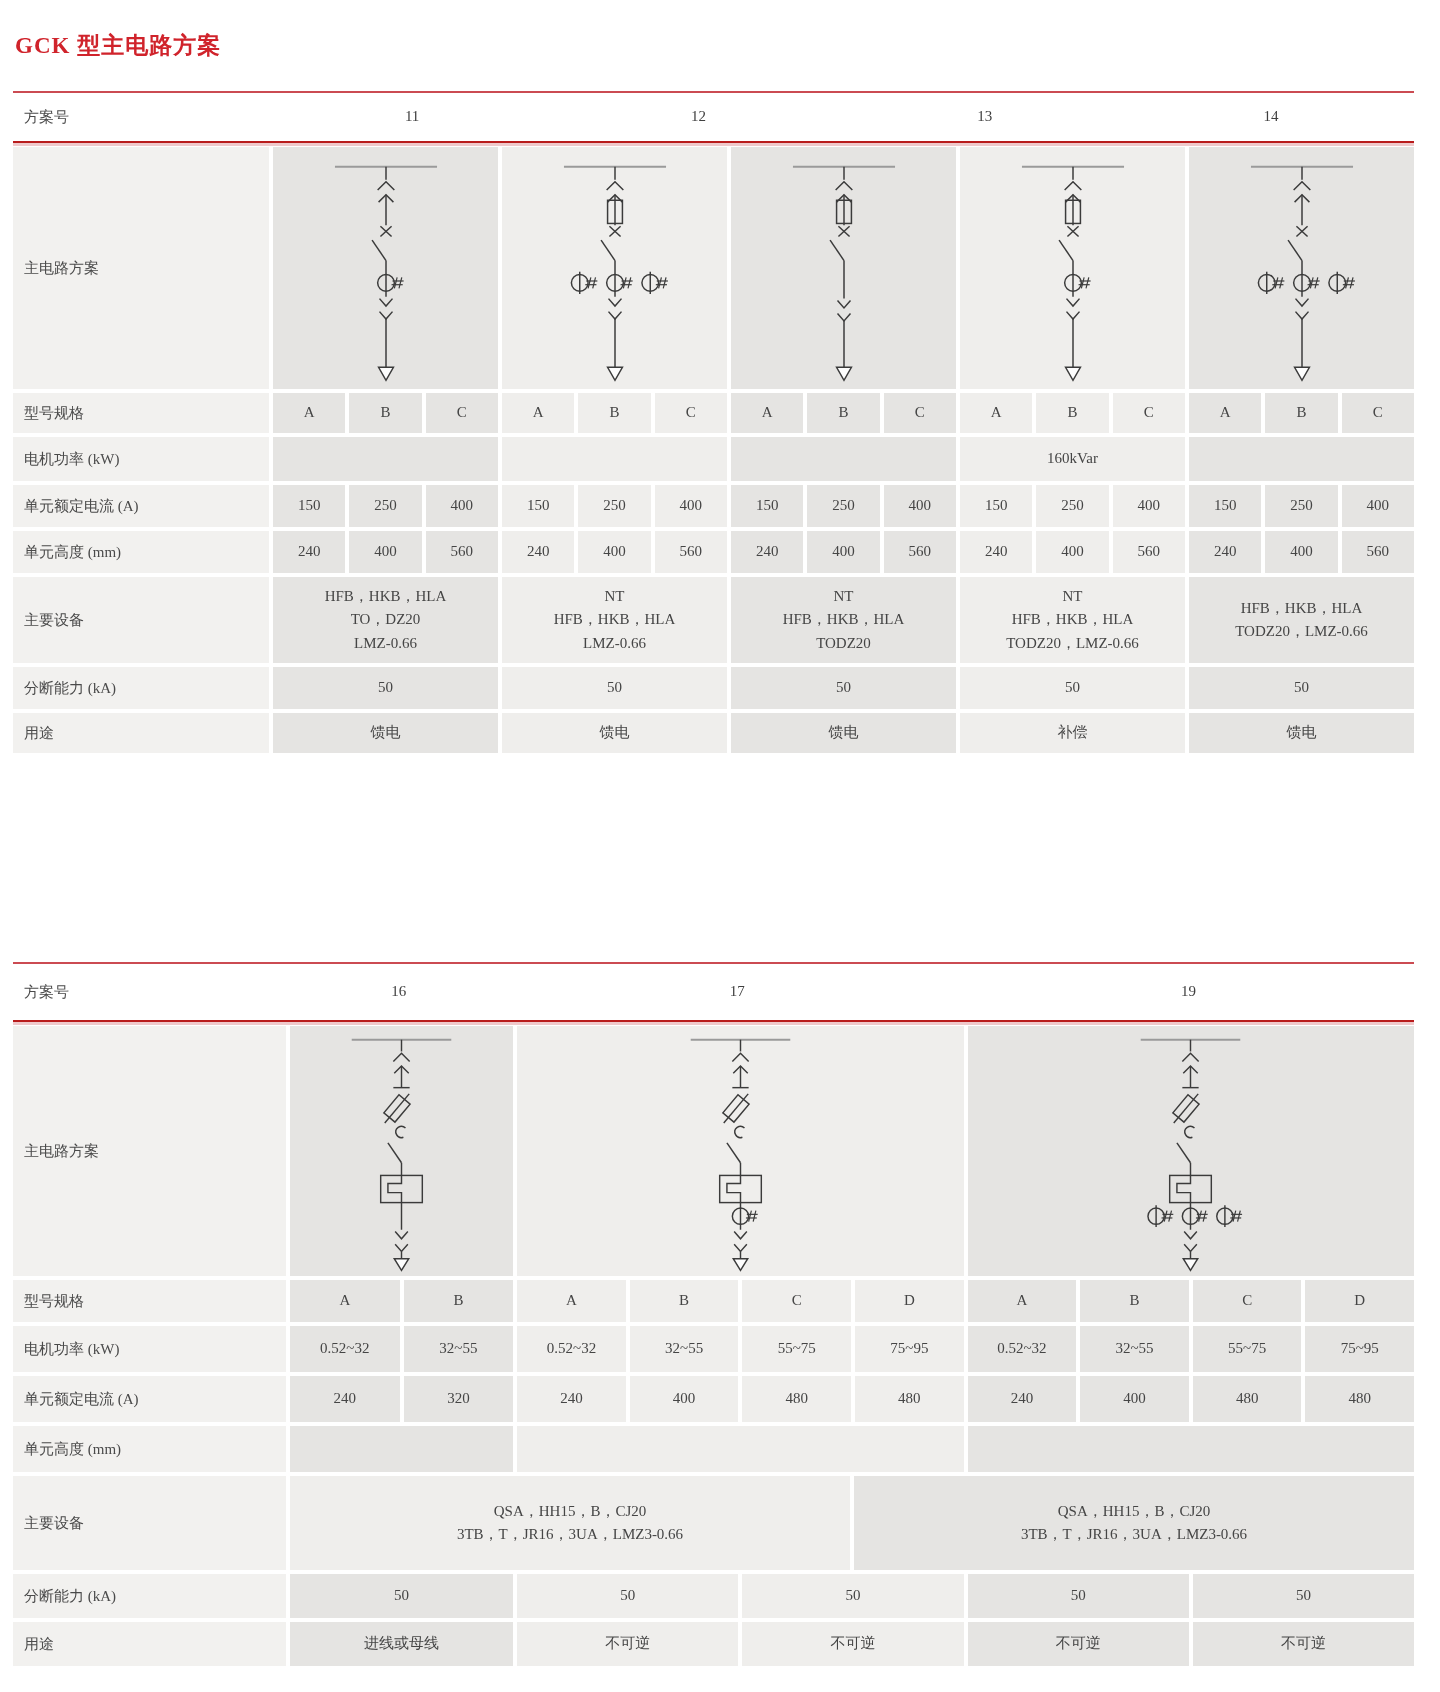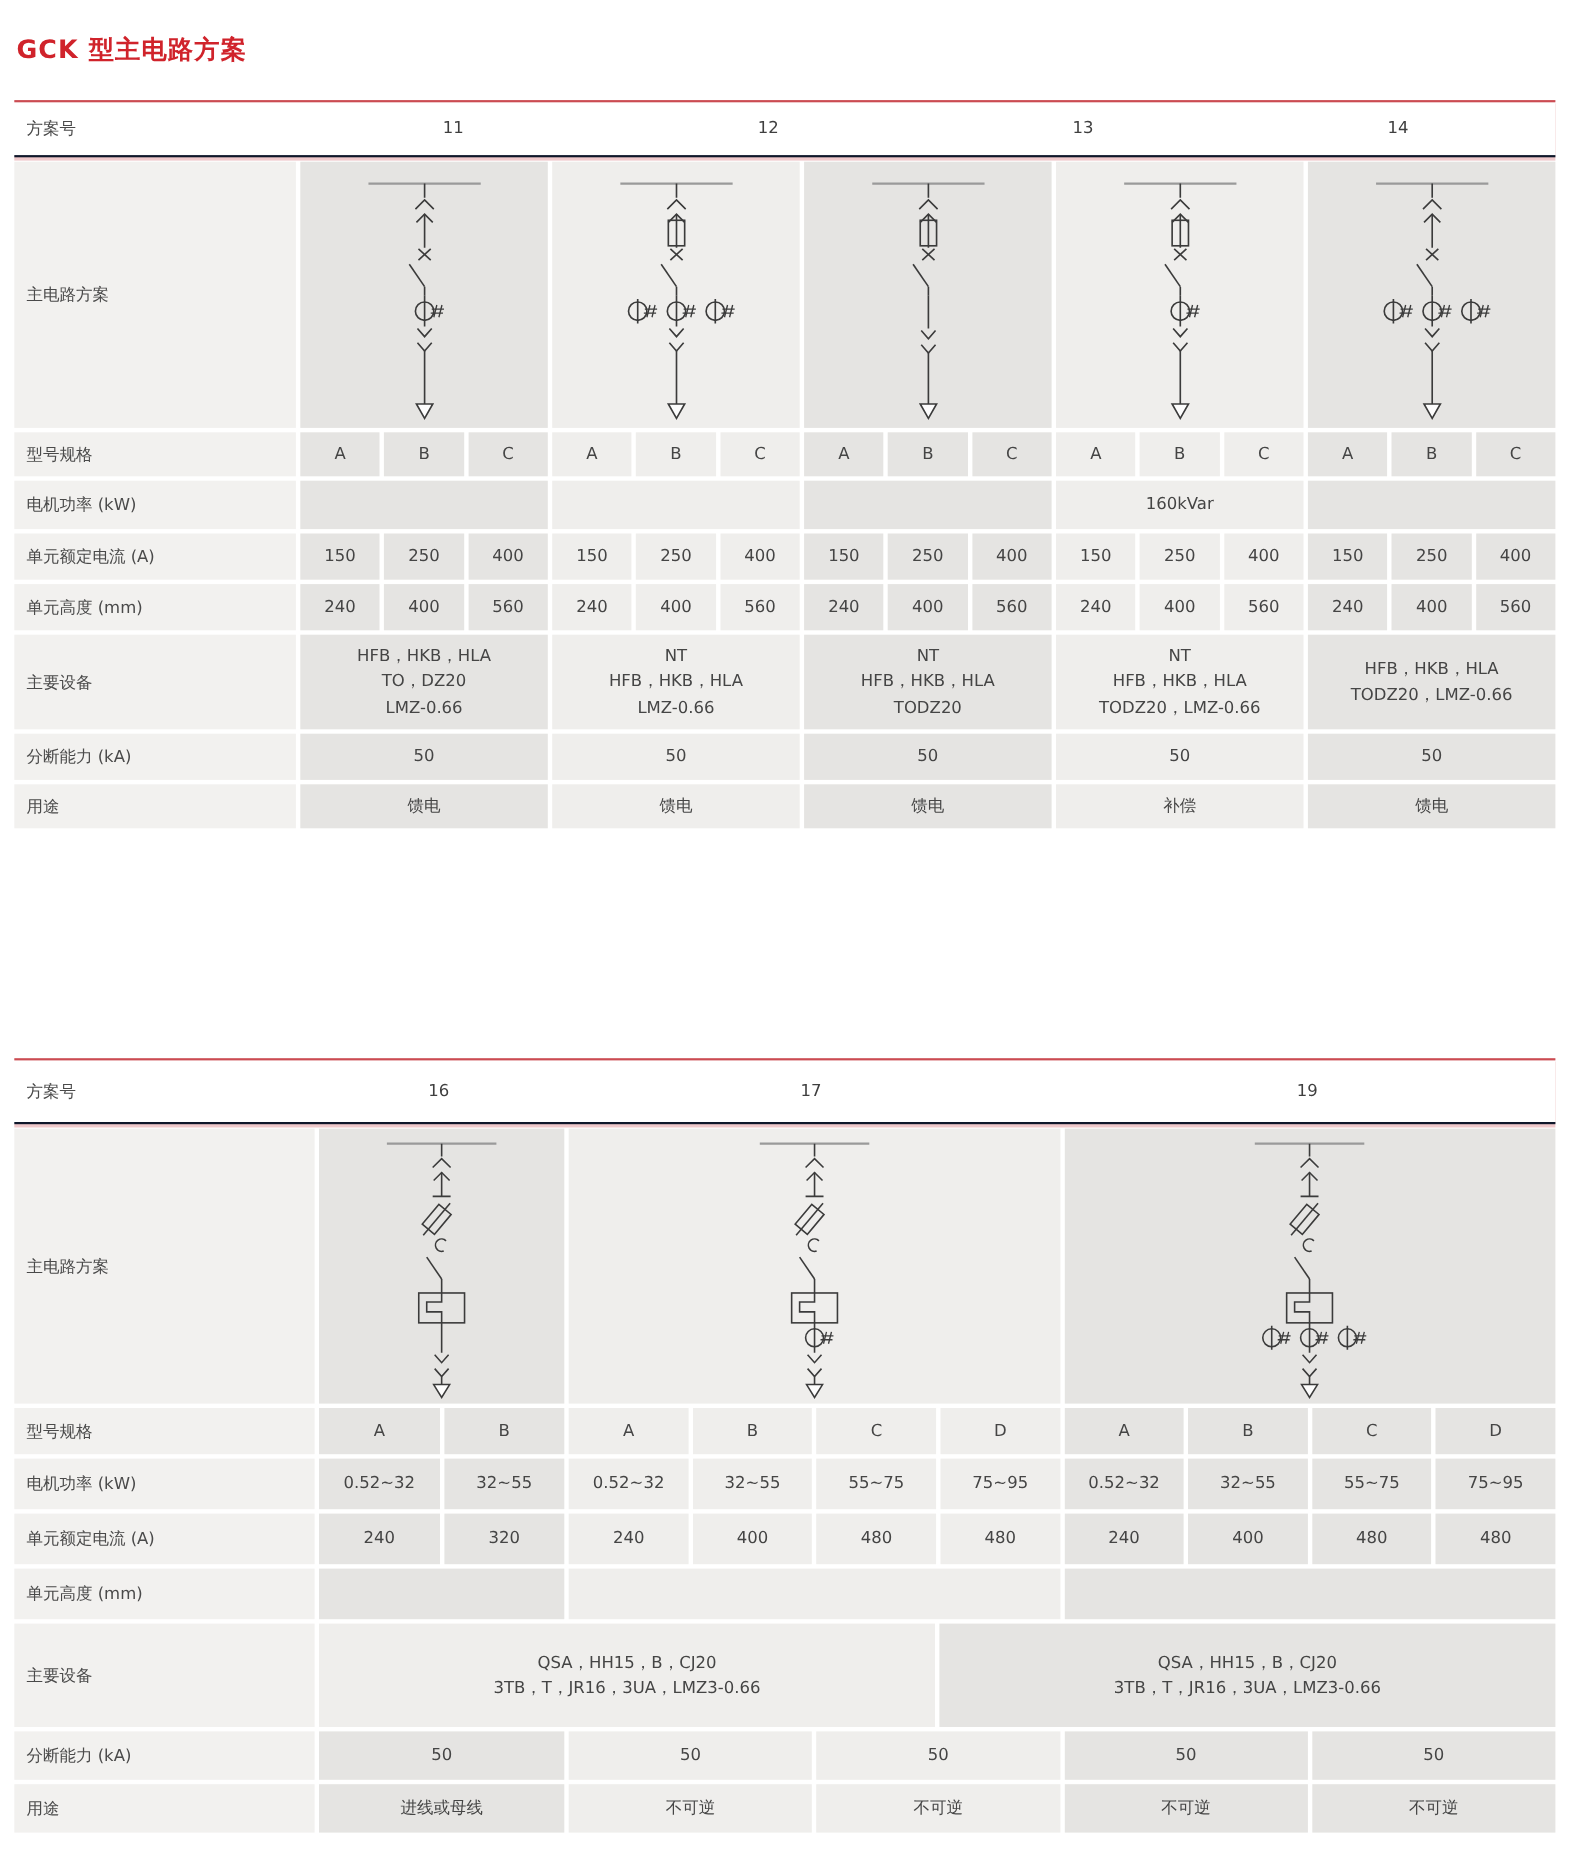--- a/index.html
+++ b/index.html
@@ -2,34 +2,34 @@
 <html><head>
 <meta charset="utf-8">
 <style>
   html,body{margin:0;padding:0;background:#ffffff;}
   body{
     width:1440px;height:1692px;
     font-family:"DejaVu Sans","Liberation Sans",sans-serif;
     color:#4a4a4a;
     -webkit-font-smoothing:antialiased;
   }
-  .container{padding:30px 26px 0 13px;}
+  .container{padding:30px 26px 0 13px;font-family:Liberation Serif, serif;}
   .page-title{
     font-size:23px;
     font-weight:600;
     color:#d0232b;
     letter-spacing:1px;
     margin:0 2px 30px 2px;
   }
   .scheme-table{width:100%;}
   .t-row{display:flex;gap:4px;margin-bottom:4px;}
   .t-row.header-row{
     gap:0;margin-bottom:4px;
     border-top:2px solid #cb4b52;
-    border-bottom:2px solid #0f172a;
+    border-bottom:2px solid #b91c1c;
     box-shadow:0 3px 0 rgba(203,75,82,0.30);
   }
   .label-cell{
     flex:0 0 auto;
     background:#f2f1ef;
     display:flex;align-items:center;
     padding-left:11px;
     font-size:15px;
     color:#4a4a4a;
   }

